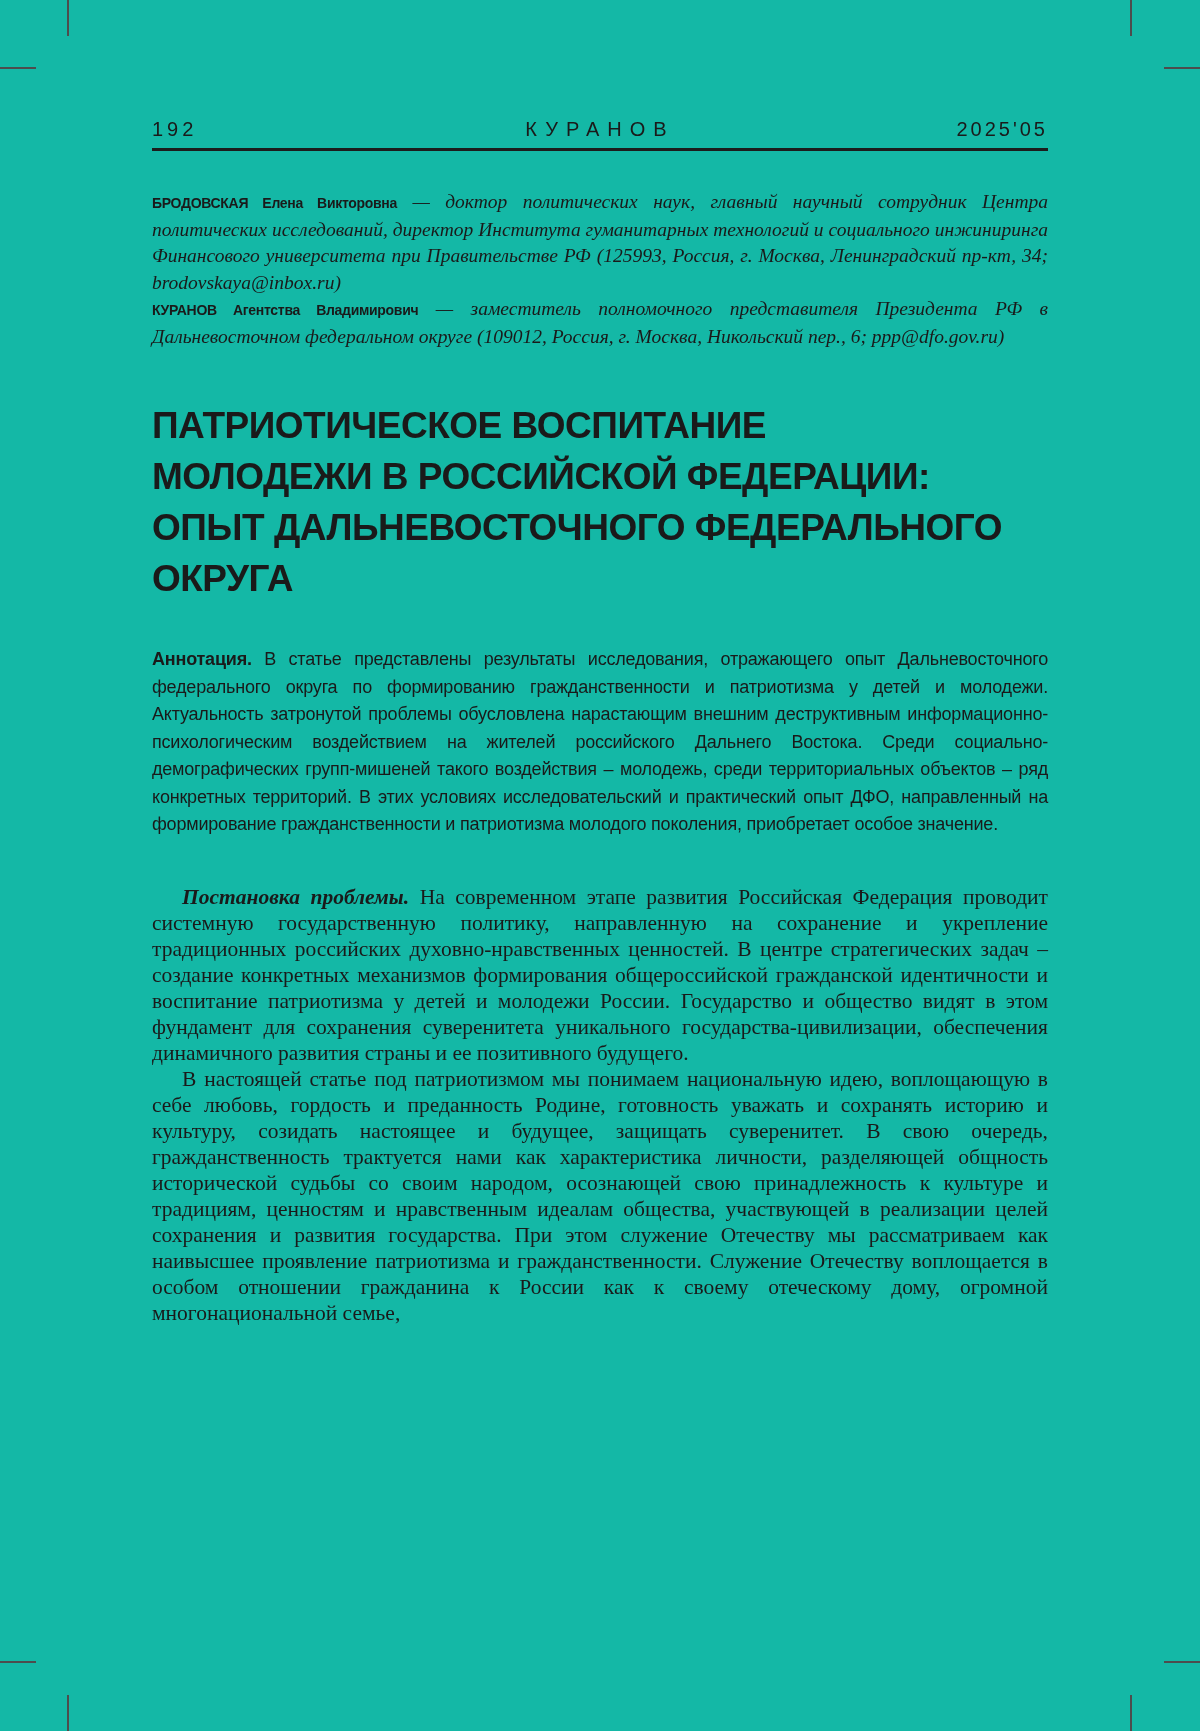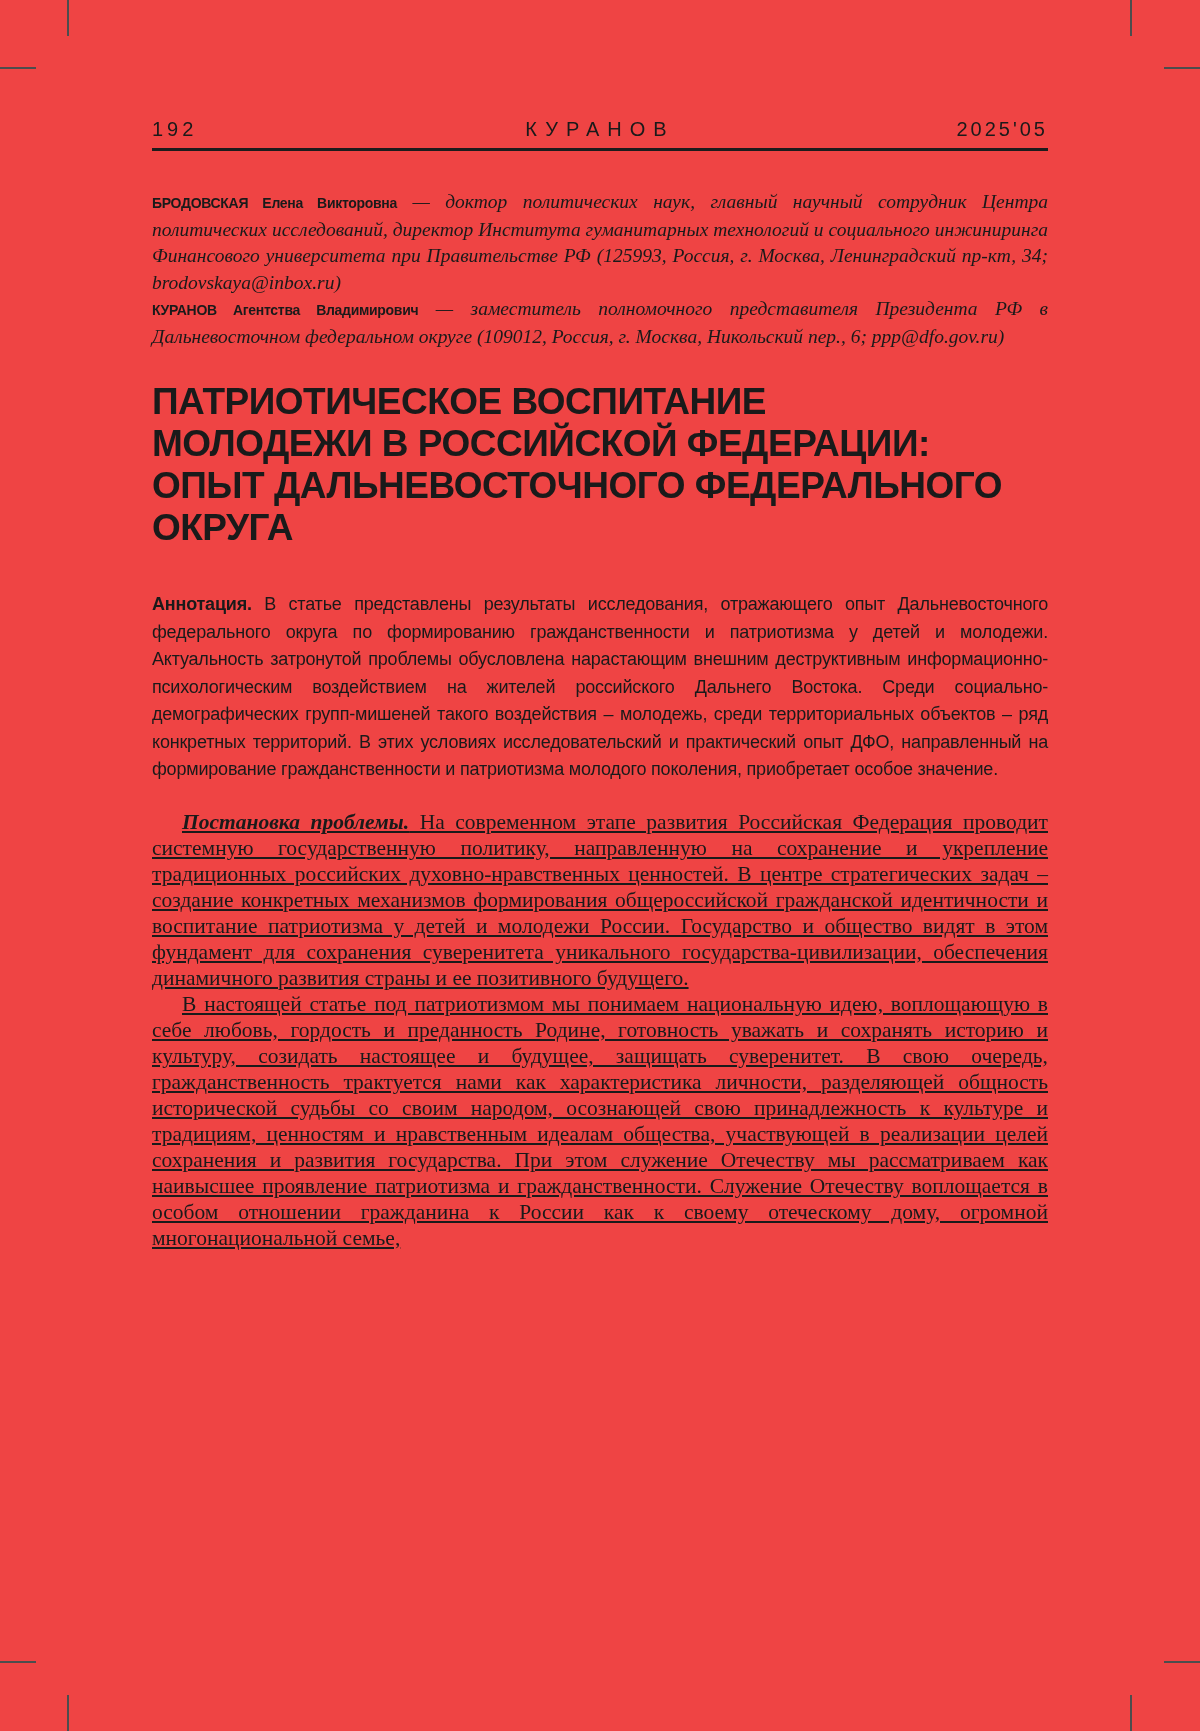--- a/index.html
+++ b/index.html
@@ -1,19 +1,19 @@
 <!DOCTYPE html>
 <html lang="ru"><head>
 <meta charset="utf-8">
 <style>
   html,body{margin:0;padding:0;background:#e8e8e8;}
   .page{
     position:relative;
     width:1200px;height:1731px;
-    background:#ef4444;
+    background:#14b8a6;
     overflow:hidden;
     font-family:"Liberation Serif",serif;
     color:#1a1a1a;
   }
   
   .crop{position:absolute;background:#4d4d4d;}
   .crop.tl-v{left:67px;top:0;width:2px;height:36px;}
   .crop.tl-h{left:0;top:67px;width:36px;height:2px;}
   .crop.tr-v{left:1130px;top:0;width:2px;height:36px;}
   .crop.tr-h{right:0;top:67px;width:36px;height:2px;}
@@ -43,43 +43,42 @@
     text-align:justify;
   }
   .authors p{margin:0;}
   .author-name{
     font-style:normal;font-weight:bold;
     font-family:"Liberation Sans",sans-serif;
     font-size:14px;letter-spacing:-0.3px;
   }
 
   .title{
-    margin:31px 0 0 0;
+    margin:50px 0 0 0;
     font-family:"Liberation Sans",sans-serif;
     font-weight:bold;
-    font-size:37px;line-height:42px;
+    font-size:37px;line-height:51px;
     letter-spacing:-0.5px;
     white-space:pre-line;
   }
 
   .abstract{
     margin-top:42px;
     font-family:"Liberation Sans",sans-serif;
     font-size:18px;line-height:27.5px;
     letter-spacing:-0.2px;
     text-align:justify;
   }
   .abstract p{margin:0;}
   .abstract .label{font-weight:bold;}
 
   .body-text{
-    margin-top:25px;
+    margin-top:45px;
     font-size:21.5px;line-height:26px;
     text-align:justify;
-    text-decoration:underline;
   }
   .body-text p{margin:0;text-indent:30px;}
   .body-text .lead{font-weight:bold;font-style:italic;}
 </style>
 </head>
 <body>
 
 <div class="page">
 
   <div class="crop tl-v"></div>

